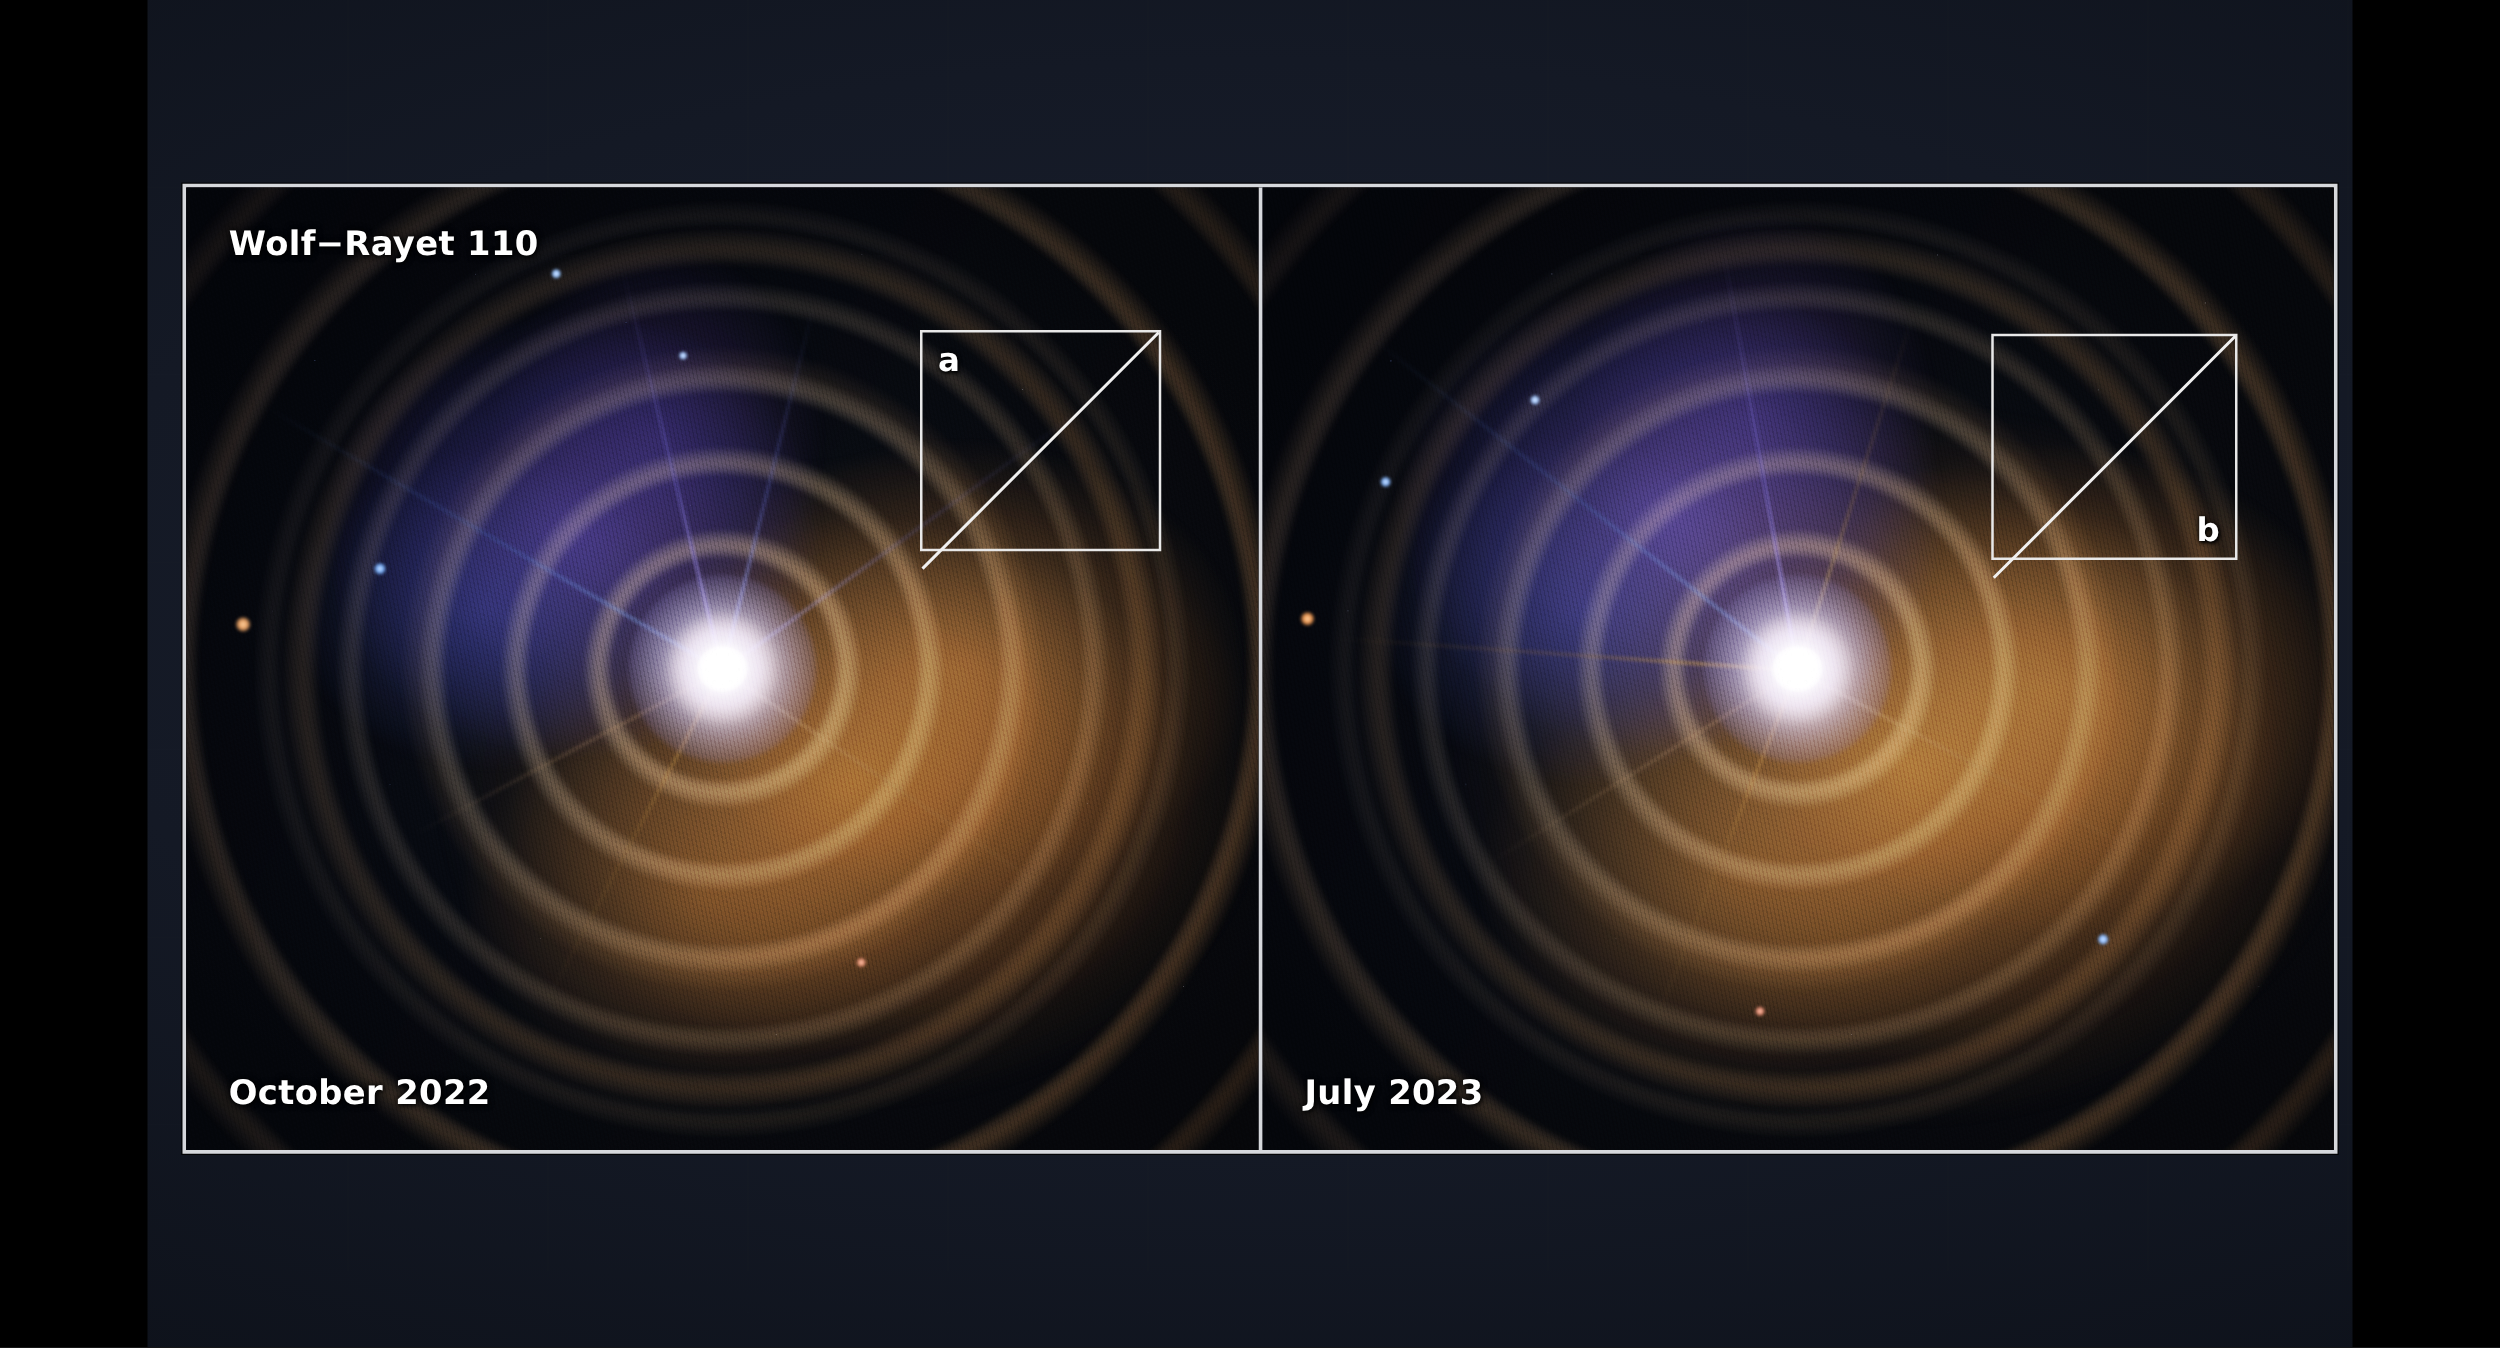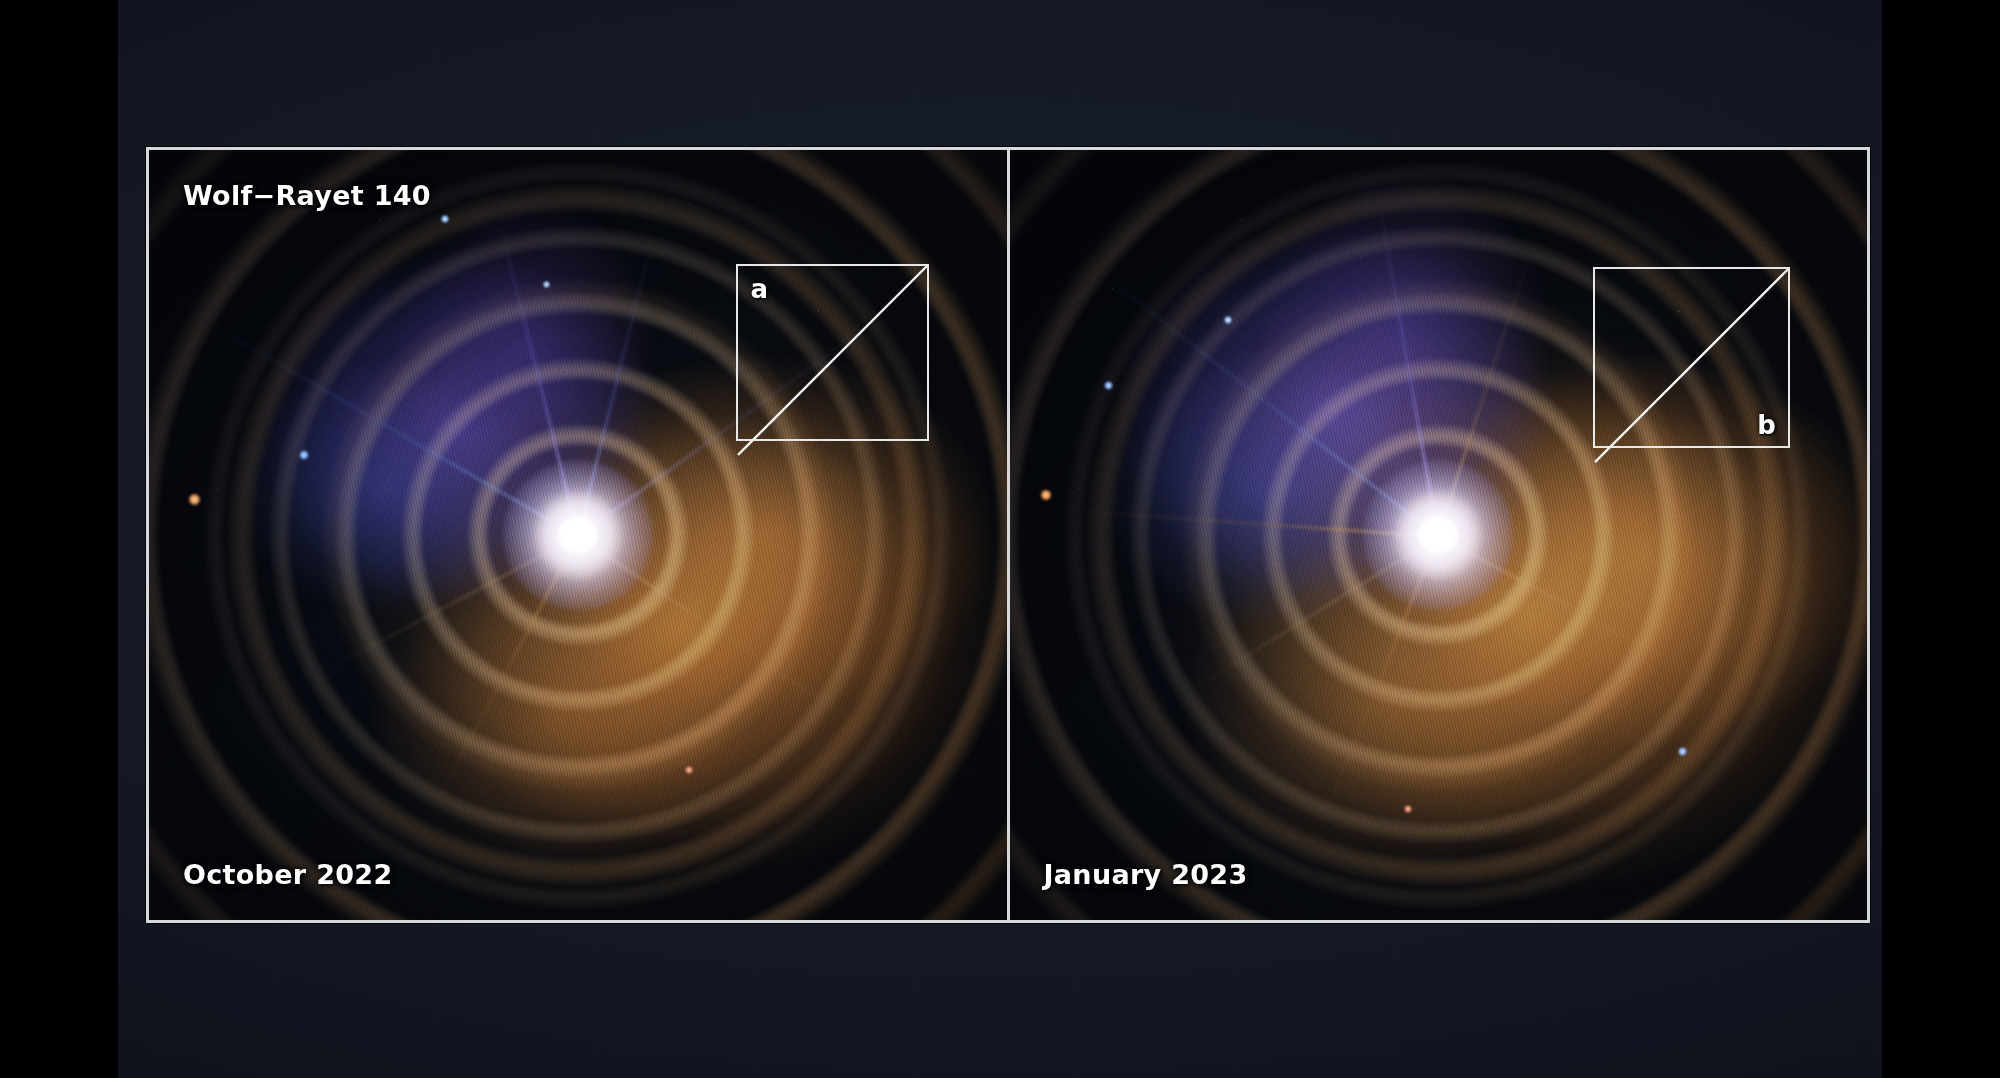--- a/index.html
+++ b/index.html
@@ -280,21 +280,21 @@
       <div class="pstar" style="left:46%;top:17%;width:7px;height:7px;background:radial-gradient(circle,#eaf2ff 0%,#9cc4ff 45%,transparent 76%);"></div>
       <div class="pstar" style="left:62.5%;top:80%;width:8px;height:8px;background:radial-gradient(circle,#ffd0bb 0%,#e08a6a 45%,transparent 76%);"></div>
 
       <div class="zoombox" style="left:68.5%;top:14.8%;width:22.5%;height:23%;">
         <svg class="diag" viewBox="0 0 100 100" preserveAspectRatio="none">
           <line x1="0" y1="100" x2="100" y2="0" vector-effect="non-scaling-stroke"></line>
         </svg>
         <span class="boxlabel tl">a</span>
       </div>
 
-      <div class="panel-caption caption-title">Wolf−Rayet 140</div>
+      <div class="panel-caption caption-title">Wolf−Rayet 110</div>
       <div class="panel-caption caption-date">October 2022</div>
     </div>
 
     <div class="panel">
       <div class="sky"></div>
 
       <div class="warm" style="background:
              radial-gradient(50% 44% at 60% 60%, rgba(216,154,80,.66) 0%, rgba(178,122,58,.40) 42%, rgba(92,62,32,.14) 70%, transparent 86%),
              radial-gradient(36% 32% at 74% 52%, rgba(232,182,110,.44) 0%, rgba(152,106,54,.20) 55%, transparent 80%),
              radial-gradient(32% 28% at 44% 72%, rgba(200,142,74,.36) 0%, transparent 76%);"></div>
@@ -328,17 +328,17 @@
       <div class="pstar" style="left:78%;top:77.5%;width:9px;height:9px;background:radial-gradient(circle,#e6f0ff 0%,#7fb4ff 45%,transparent 76%);"></div>
       <div class="pstar" style="left:46%;top:85%;width:8px;height:8px;background:radial-gradient(circle,#ffcfba 0%,#e0856a 45%,transparent 76%);"></div>
 
       <div class="zoombox" style="left:68%;top:15.2%;width:23%;height:23.5%;">
         <svg class="diag" viewBox="0 0 100 100" preserveAspectRatio="none">
           <line x1="0" y1="100" x2="100" y2="0" vector-effect="non-scaling-stroke"></line>
         </svg>
         <span class="boxlabel br">b</span>
       </div>
 
-      <div class="panel-caption caption-date">January 2023</div>
+      <div class="panel-caption caption-date">July 2023</div>
     </div>
 
   </div>
 </div>
 
 </body></html>

